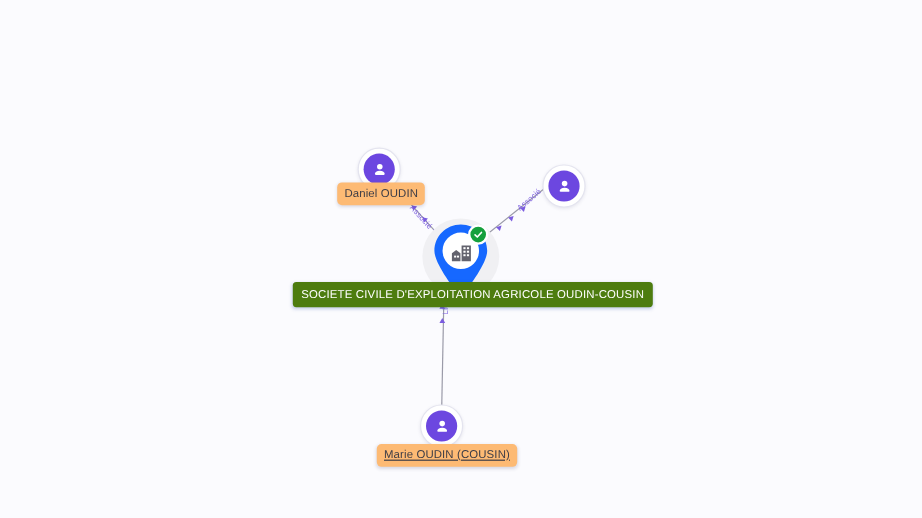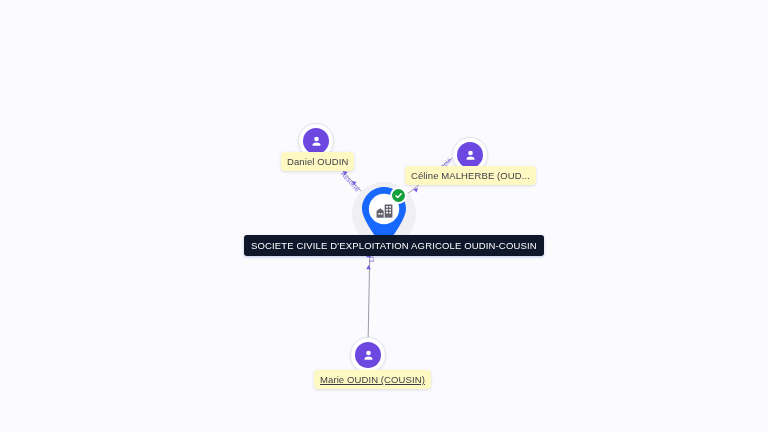--- a/index.html
+++ b/index.html
@@ -98,33 +98,33 @@
     border: 2px solid #ffffff;
     box-sizing: border-box;
     display: flex;
     align-items: center;
     justify-content: center;
   }
 
   
   .node-label {
     position: absolute;
-    background: #fef9c3;
+    background: #fdba74;
     color: #3c3c46;
     font-size: 9.5px;
     line-height: 13px;
     padding: 3px 6px 3px 6px;
     border-radius: 4px;
     box-shadow: 0 1px 3px rgba(40,40,90,0.16);
     white-space: nowrap;
     cursor: pointer;
     letter-spacing: 0.1px;
   }
   .node-label.primary {
-    background: #0f172a;
+    background: #4d7c0f;
     color: #ffffff;
     font-size: 9.5px;
     font-weight: 400;
     border-radius: 3px;
     padding: 4px 7px;
     box-shadow: 0 1px 3px rgba(20,60,160,0.25);
     letter-spacing: 0.15px;
   }
 
   
@@ -187,21 +187,20 @@
   <div class="node-label" style="left:281px; top:152px;">Daniel OUDIN</div>
 
   <div class="person-node" style="left:452px; top:137px;">
     <span class="person-disc">
       <svg width="15" height="15" viewBox="0 0 24 24" fill="#ffffff">
         <circle cx="12" cy="8" r="3.7"></circle>
         <path d="M12 13.4c-4.0 0-6.6 2.1-6.6 4.3 0 .7 .6 1.1 1.4 1.1h10.4c.8 0 1.4-.4 1.4-1.1 0-2.2-2.6-4.3-6.6-4.3z"></path>
       </svg>
     </span>
   </div>
-  <div class="node-label" style="left:405px; top:166px;">Céline MALHERBE (OUD...</div>
 
   <div class="person-node" style="left:350px; top:337px;">
     <span class="person-disc">
       <svg width="15" height="15" viewBox="0 0 24 24" fill="#ffffff">
         <circle cx="12" cy="8" r="3.7"></circle>
         <path d="M12 13.4c-4.0 0-6.6 2.1-6.6 4.3 0 .7 .6 1.1 1.4 1.1h10.4c.8 0 1.4-.4 1.4-1.1 0-2.2-2.6-4.3-6.6-4.3z"></path>
       </svg>
     </span>
   </div>
   <div class="node-label" style="left:314px; top:370px;text-decoration:underline;">Marie OUDIN (COUSIN)</div>

